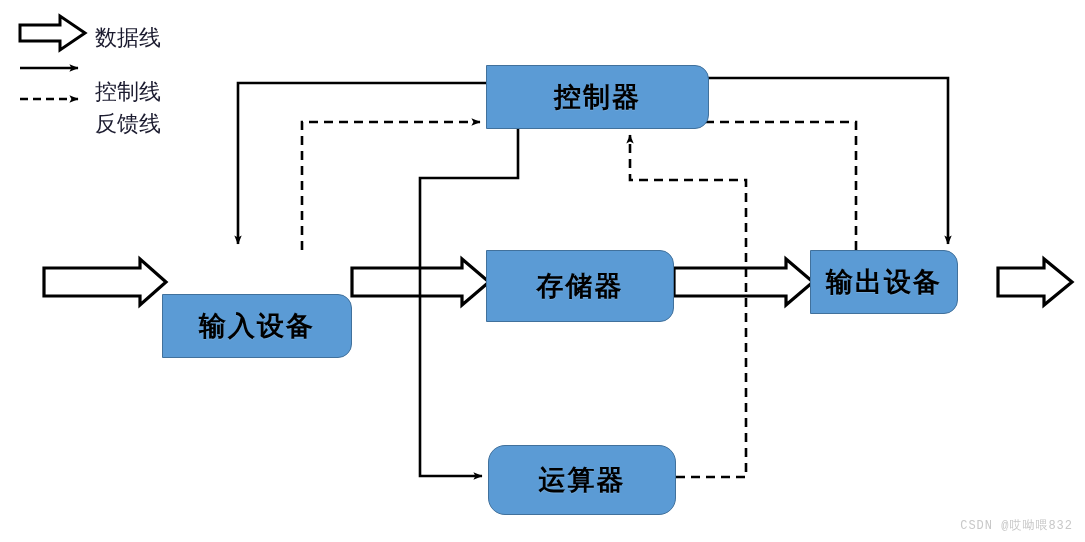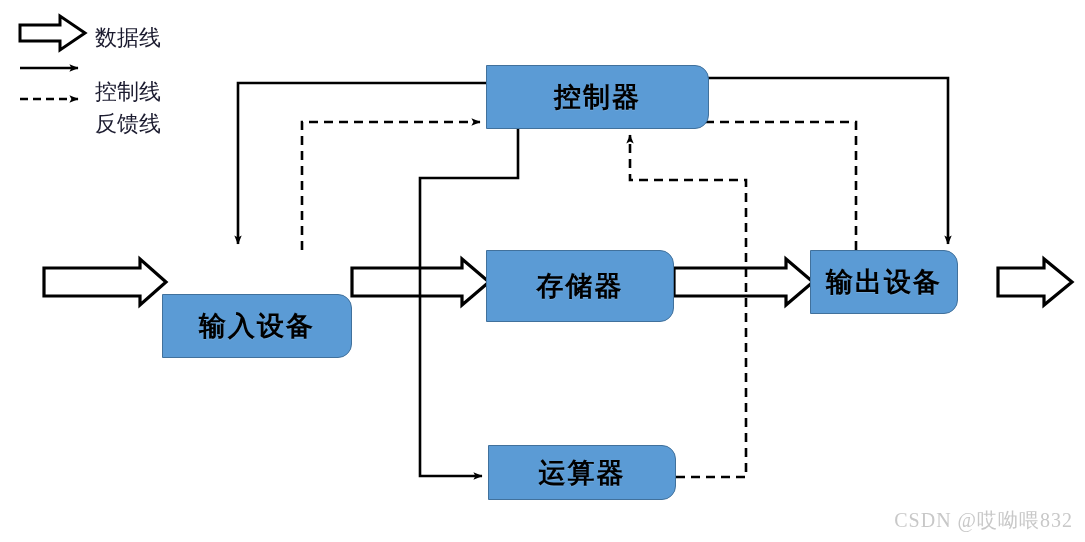--- a/index.html
+++ b/index.html
@@ -46,22 +46,22 @@
     position: absolute;
     font-family: "DejaVu Sans", "Liberation Sans", sans-serif;
     font-size: 22px;
     color: #1b1b2f;
     white-space: nowrap;
   }
   .watermark {
     position: absolute;
     right: 12px;
     bottom: 8px;
-    font-family: Liberation Serif, serif;
-    font-size: 20px;
+    font-family: Liberation Mono, monospace;
+    font-size: 12px;
     color: #c8c8c8;
     letter-spacing: 1px;
     white-space: nowrap;
   }
 </style>
 </head>
 <body>
 
 <div id="canvas">
 
@@ -133,17 +133,17 @@
   <div class="legend-label" style="left:95px; top:89px;margin-top:20px;">反馈线</div>
 
   <div class="node-box" style="left:486px; top:65px; width:223px; height:64px;">控制器</div>
 
   <div class="node-box" style="left:162px; top:250px; width:190px; height:64px;margin-top:44px;">输入设备</div>
 
   <div class="node-box" style="left:486px; top:250px; width:188px; height:72px;">存储器</div>
 
   <div class="node-box" style="left:810px; top:250px; width:148px; height:64px;">输出设备</div>
 
-  <div class="node-box" style="left:488px; top:445px; width:188px; height:55px;">运算器</div>
+  <div class="node-box" style="left:488px; top:445px; width:188px; height:70px;border-radius:17px;">运算器</div>
 
   <div class="watermark">CSDN @哎呦喂832</div>
 
 </div>
 
 </body></html>

